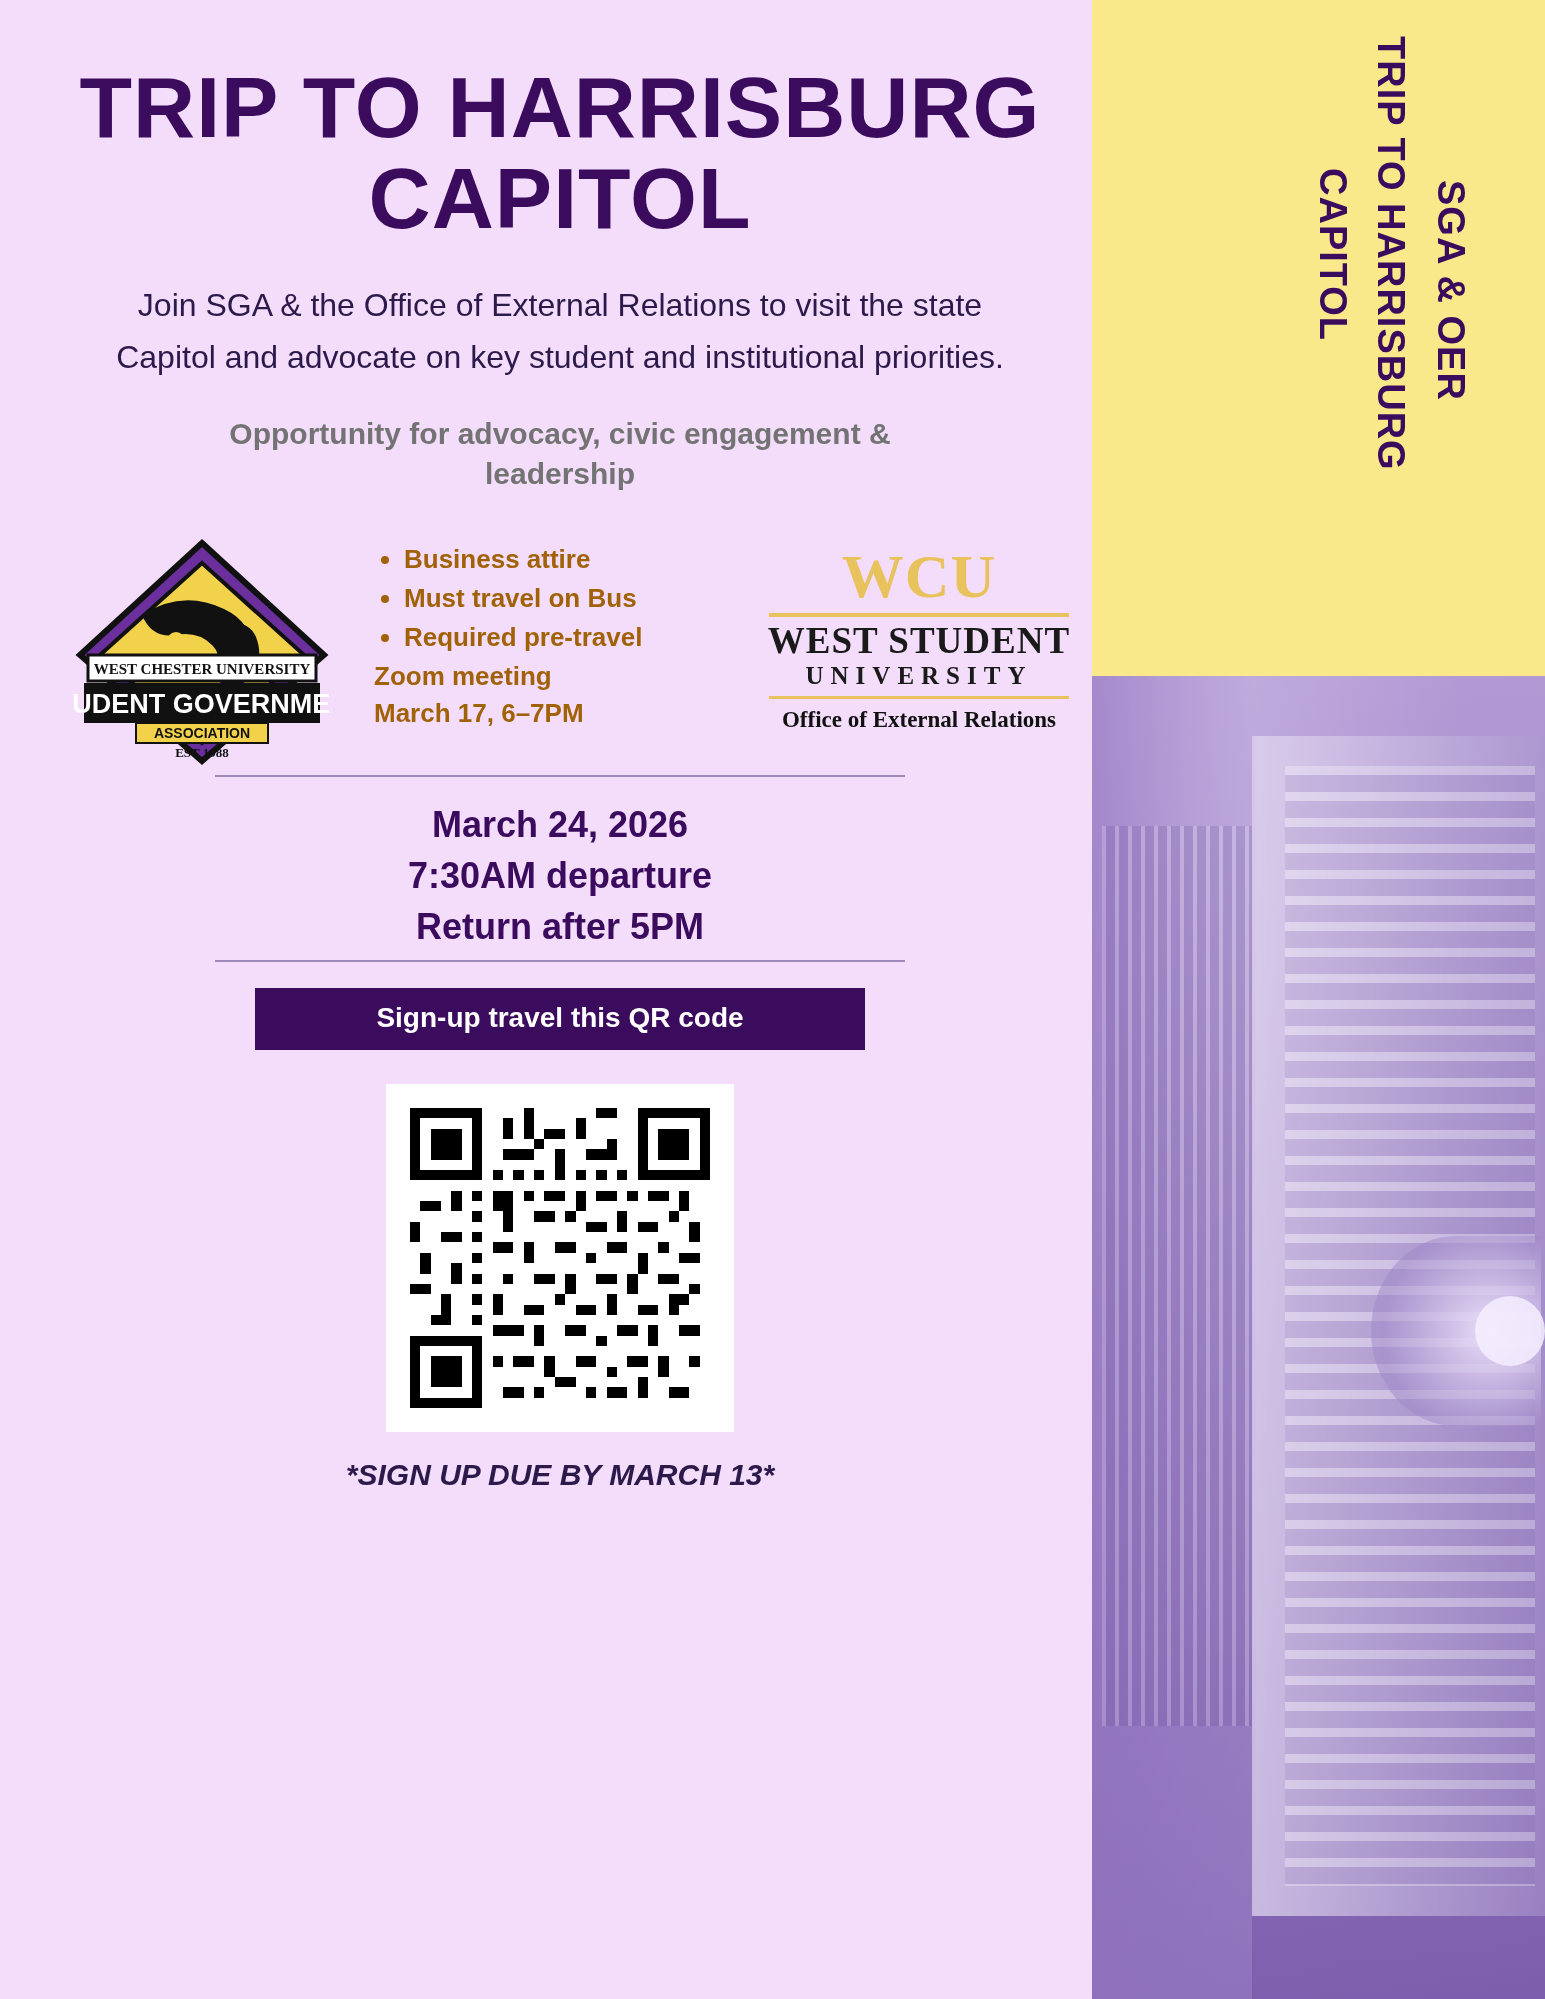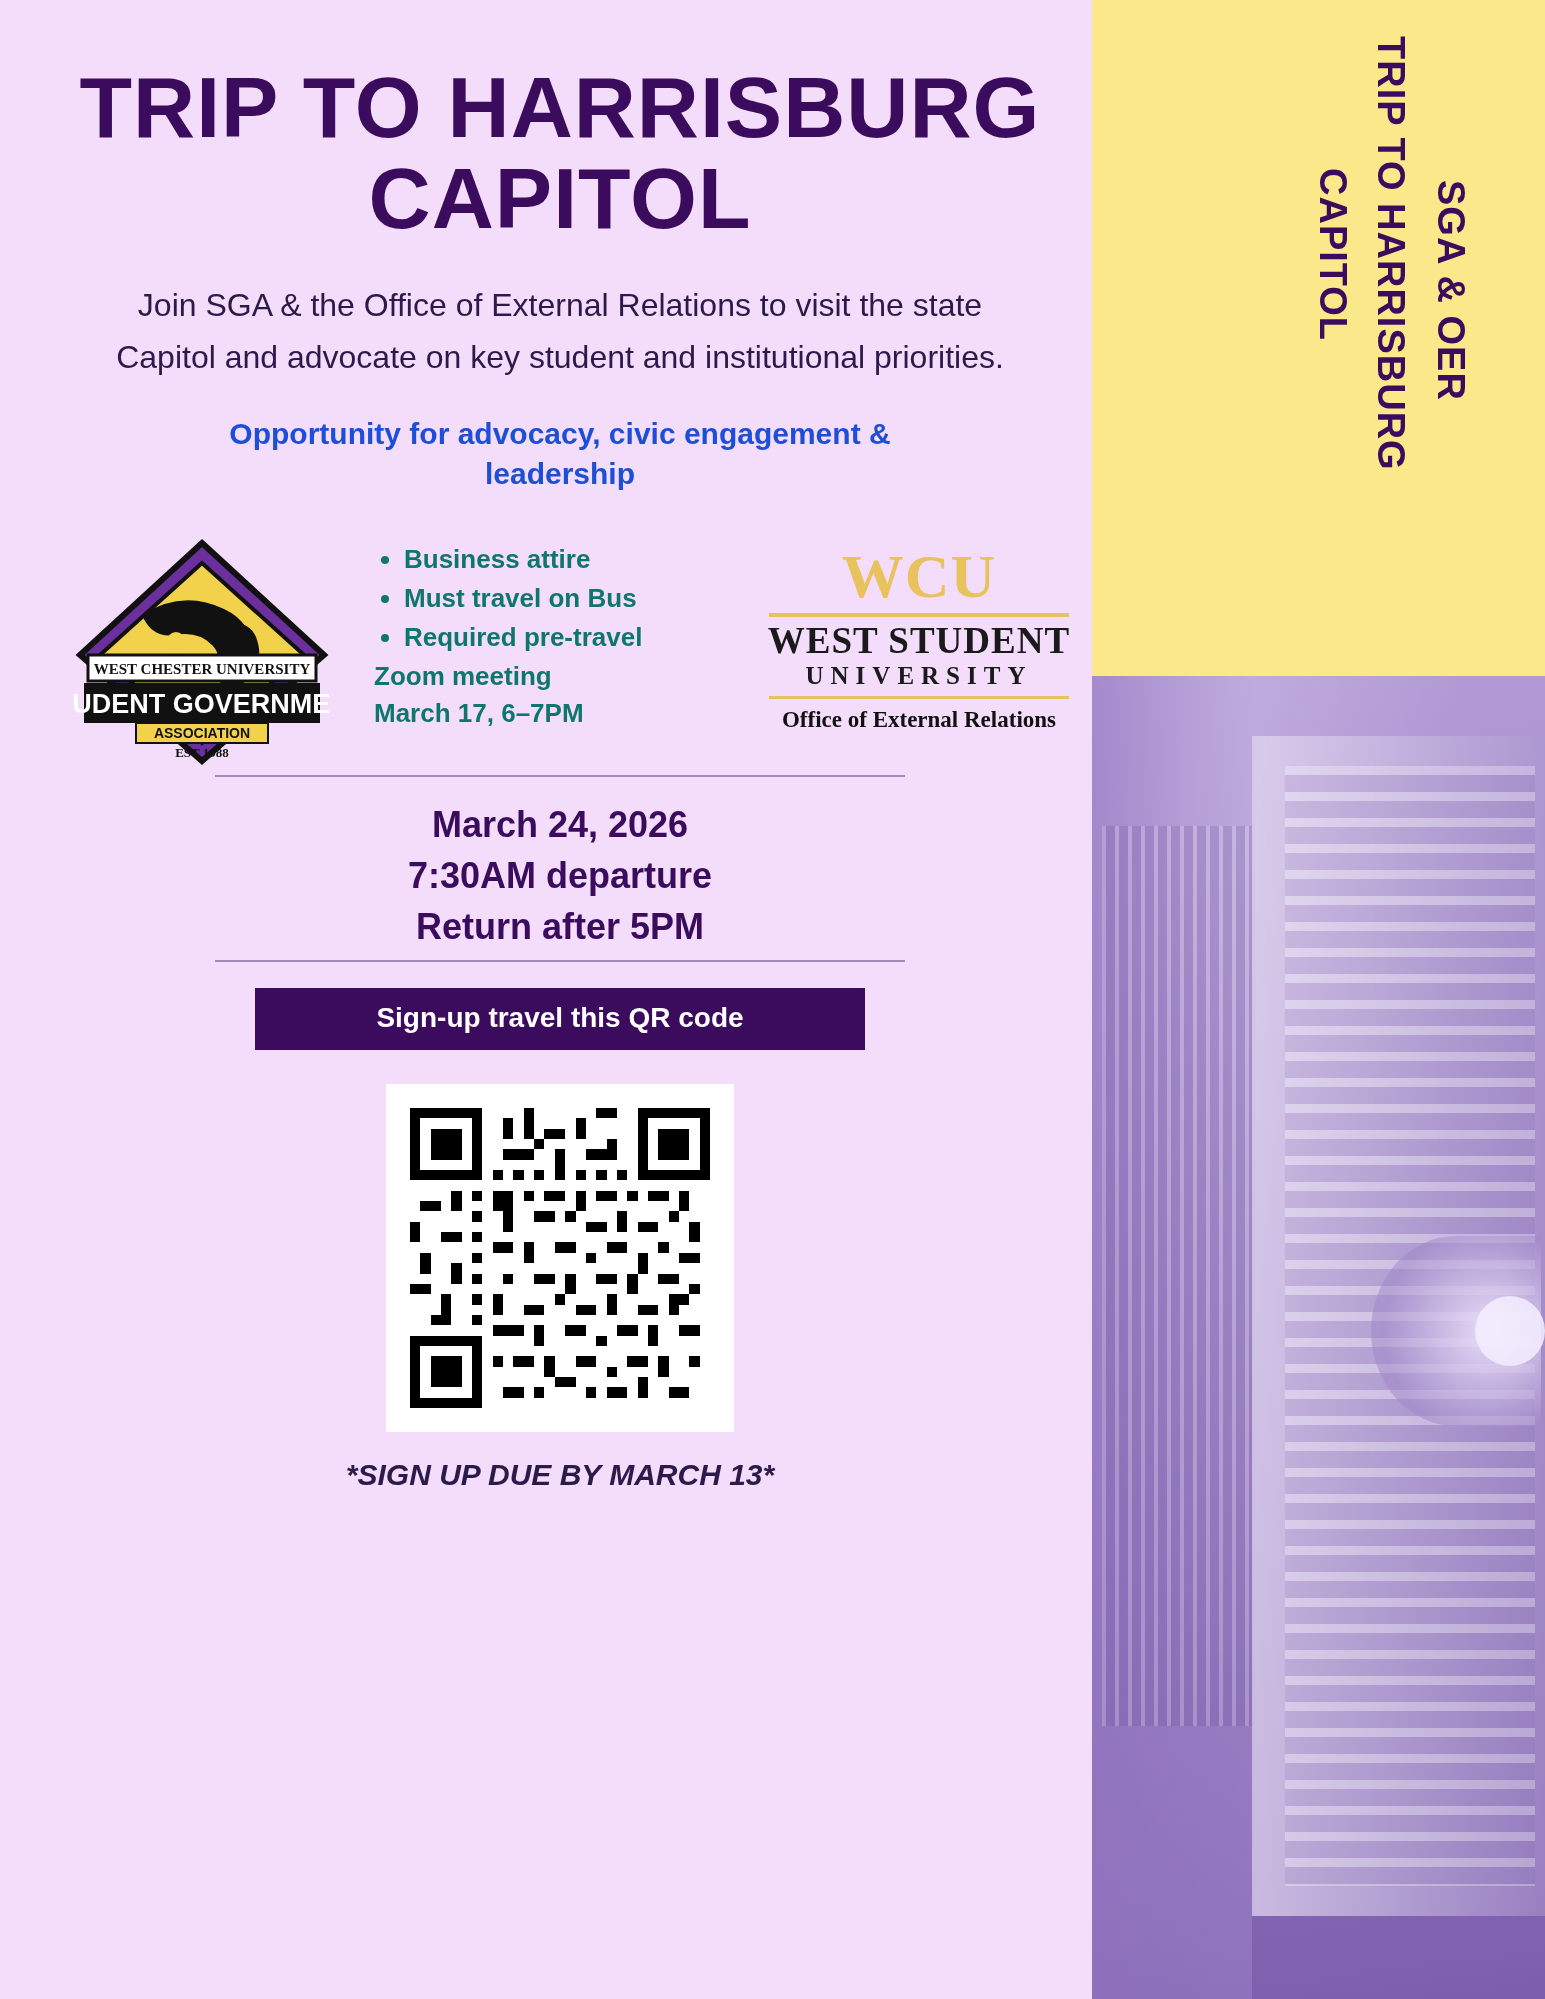--- a/index.html
+++ b/index.html
@@ -50,21 +50,21 @@
     color: #2b1a4a;
     font-size: 32px;
     line-height: 1.62;
     font-weight: 400;
   }
 
   .subhead {
     margin: 30px auto 0 auto;
     width: 760px;
     text-align: center;
-    color: #1d4ed8;
+    color: #737373;
     font-size: 30px;
     font-weight: bold;
     line-height: 1.35;
   }
 
   
   .band {
     position: relative;
     margin-top: 32px;
     height: 240px;
@@ -77,21 +77,21 @@
     width: 260px;
     height: 230px;
   }
   .sga-logo svg { display:block; }
 
   .bullets {
     position: absolute;
     left: 320px;
     top: 14px;
     width: 340px;
-    color: #0f766e;
+    color: #a16207;
     font-size: 26px;
     font-weight: bold;
     line-height: 1.42;
   }
   .bullets ul {
     margin: 0;
     padding-left: 30px;
   }
   .bullets li { margin-bottom: 2px; }
 

